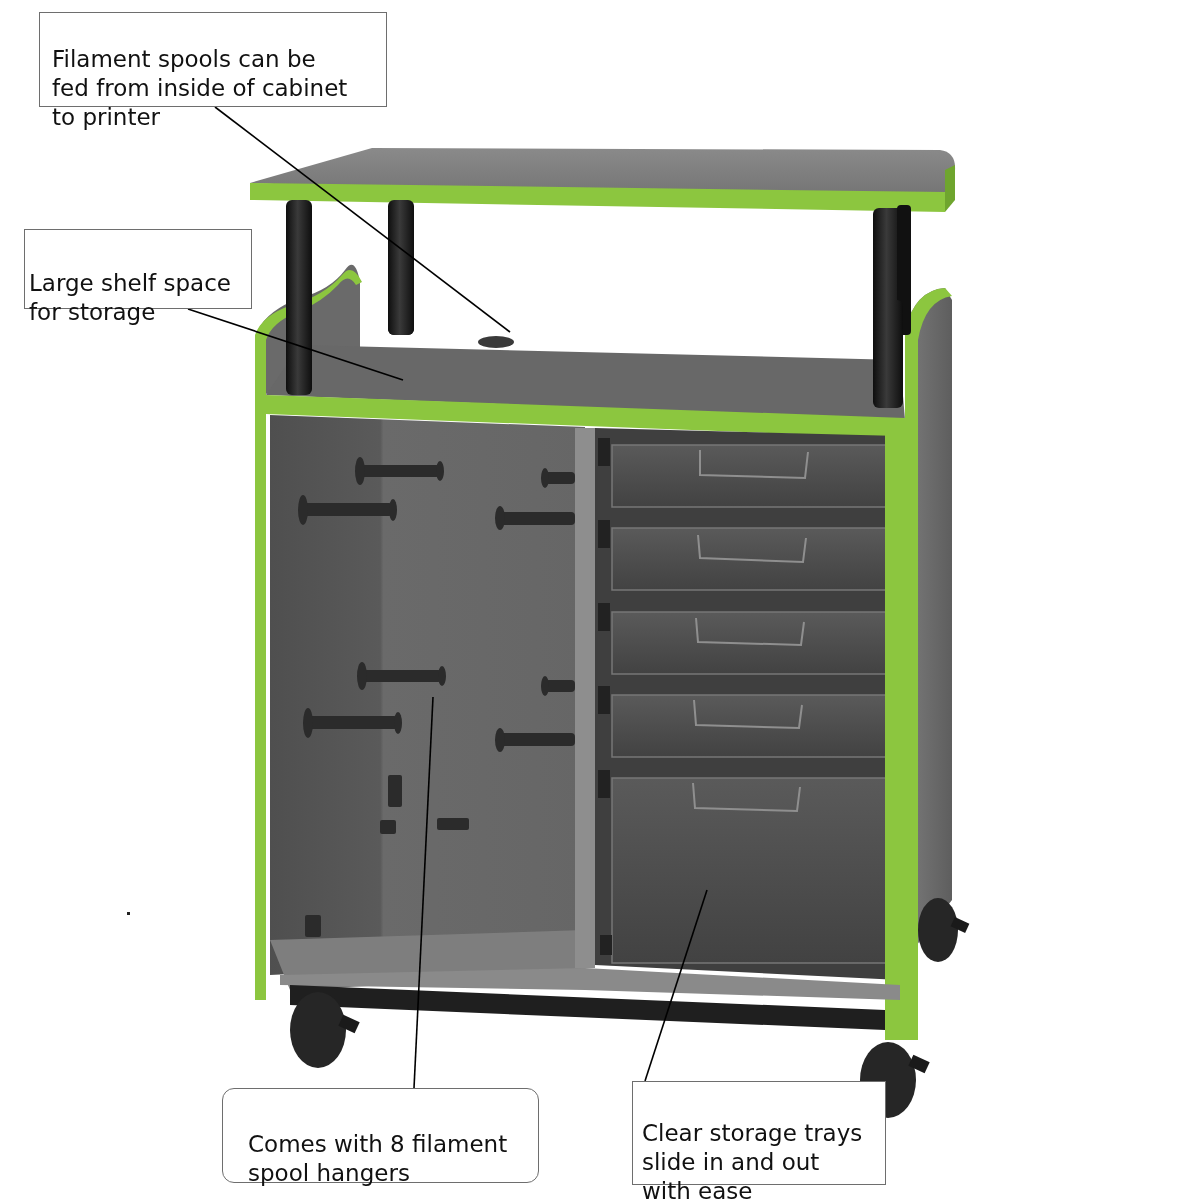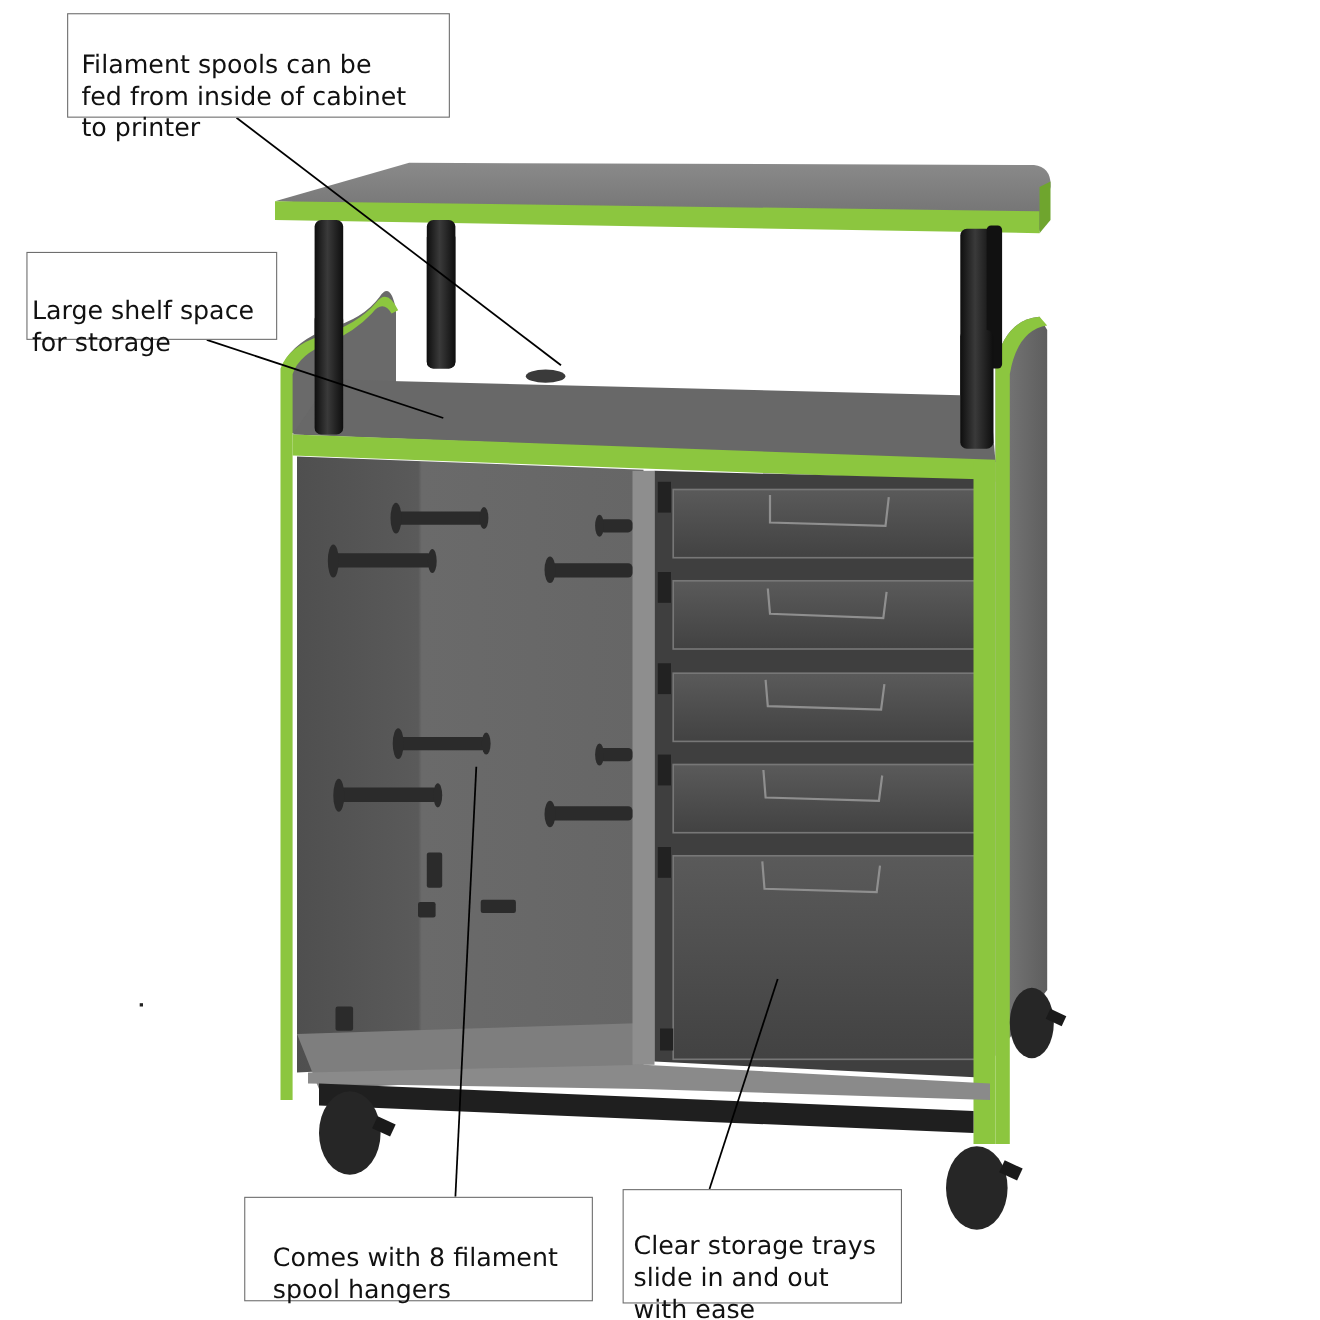--- a/index.html
+++ b/index.html
@@ -6,24 +6,24 @@
   body { width: 1200px; height: 1200px; position: relative; overflow: hidden;
          font-family: "DejaVu Sans", sans-serif; }
   .stage { position: absolute; left: 0; top: 0; width: 1200px; height: 1200px; }
   svg.art { position: absolute; left: 0; top: 0; }
   .callout {
     position: absolute; background: #ffffff; border: 1.5px solid #6e6e6e;
     box-sizing: border-box; color: #111111; font-family: "DejaVu Sans", sans-serif;
     font-size: 23px; line-height: 29px; white-space: pre-line;
   }
   .callout .txt { display: block; }
-  .c1 { left: 39px; top: 12px; width: 348px; height: 95px; padding: 3px 0 0 12px; margin-left: 22px; }
+  .c1 { left: 39px; top: 12px; width: 348px; height: 95px; padding: 3px 0 0 12px; }
   .c2 { left: 24px; top: 229px; width: 228px; height: 80px; padding: 10px 0 12px 4px; }
-  .c3 { left: 222px; top: 1088px; width: 317px; height: 95px; padding: 12px 0 0 25px; }
-  .c4 { left: 566px; top: 1081px; width: 254px; height: 104px; padding: 8px 0 0 9px; }
+  .c3 { left: 222px; top: 1088px; width: 317px; height: 95px; padding: 12px 0 0 25px; border-radius: 12px; }
+  .c4 { left: 632px; top: 1081px; width: 254px; height: 104px; padding: 8px 0 0 9px; }
   .dot { position: absolute; left: 127px; top: 912px; width: 3px; height: 3px; background: #222; }
 </style>
 </head>
 <body>
 
 <div class="stage">
 
   <svg class="art" width="1200" height="1200" viewBox="0 0 1200 1200">
     <defs>
       <linearGradient id="topGrad" x1="0" y1="0" x2="0" y2="1">

